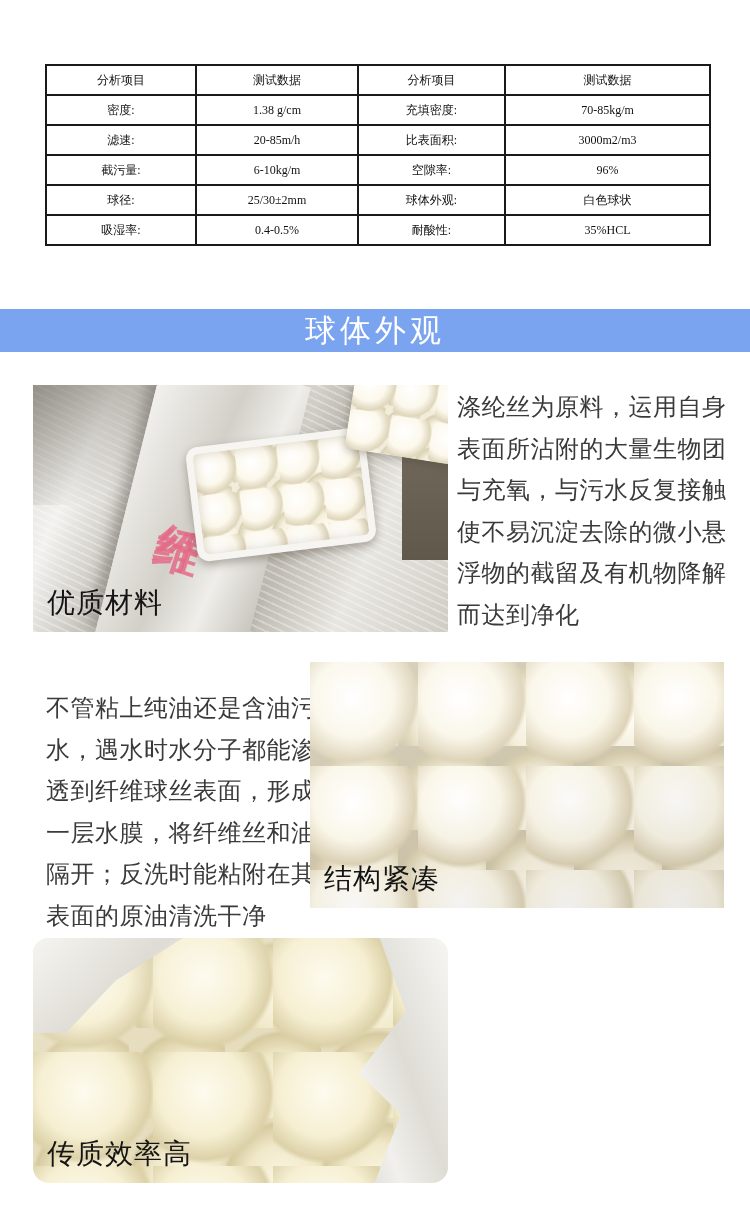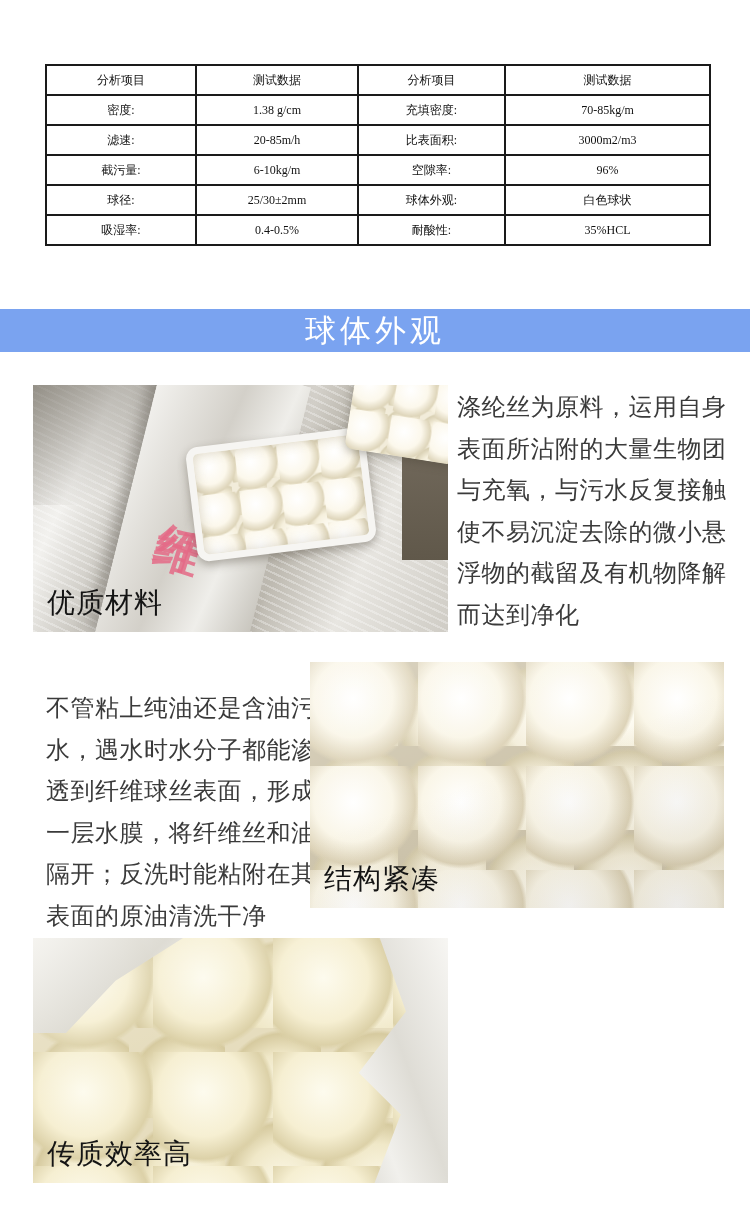--- a/index.html
+++ b/index.html
@@ -113,20 +113,21 @@
     background:linear-gradient(160deg, rgba(255,255,255,.22), rgba(0,0,0,0) 45%, rgba(90,80,60,.12) 100%);
   }
 
   
   .photo-3 {
     background-color:#e6ddbe;
     background-image:
       radial-gradient(circle at 42% 35%, #fdfbee, #f6efd2 44%, #dcd1a8 66%, rgba(0,0,0,0) 71%),
       radial-gradient(circle at 60% 68%, #fbf7e5, #f0e8c8 42%, #d6ca9f 66%, rgba(0,0,0,0) 71%);
     background-size:120px 114px, 96px 90px;
+    border-radius:16px;
   }
   .p3-gloss {
     position:absolute; inset:0;
     background:linear-gradient(155deg, rgba(255,255,255,.28), rgba(0,0,0,0) 38%);
   }
   .p3-wrap-left {
     position:absolute; left:0; top:0; width:150px; height:95px;
     background:linear-gradient(135deg,#f6f5f2 0%,#dddbd4 55%,#efeeea 80%);
     clip-path:polygon(0 0, 100% 0, 55% 45%, 22% 100%, 0 100%);
     opacity:.95;

